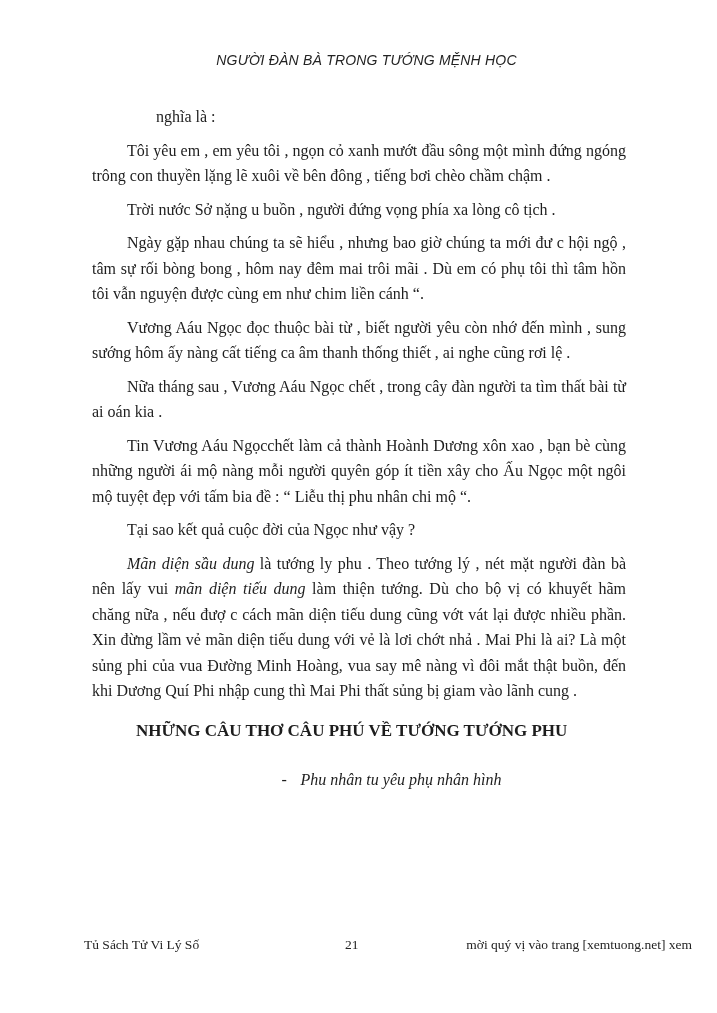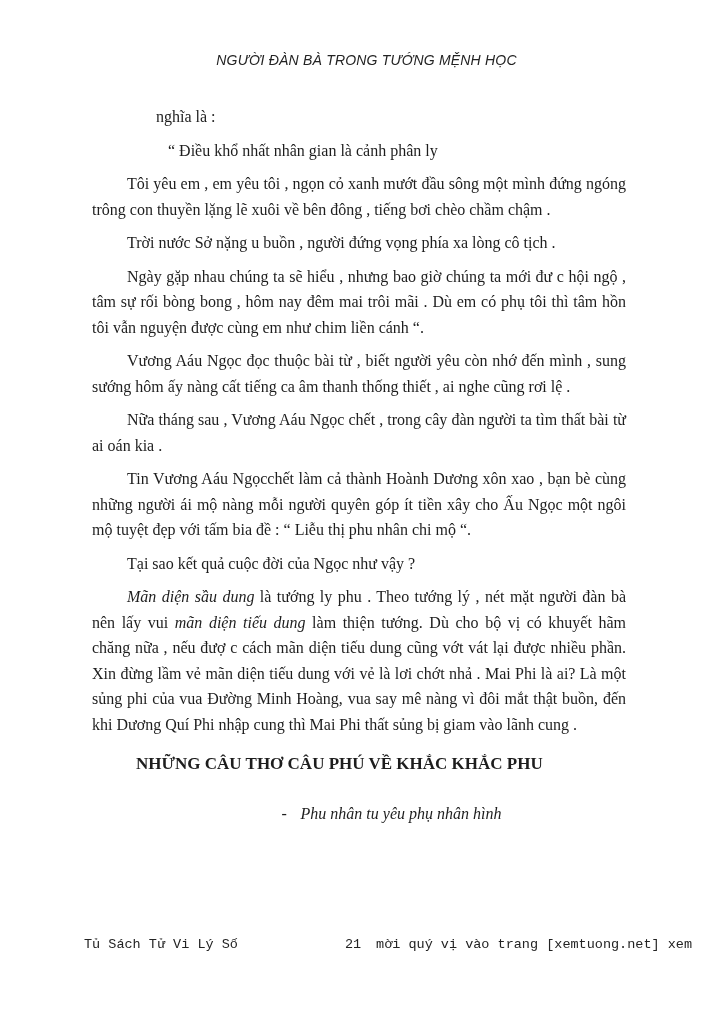--- a/index.html
+++ b/index.html
@@ -43,46 +43,45 @@
   }
   .verse-marker{
     display:inline-block;
     width:33px;
     font-style:italic;
   }
   p.verse em{font-style:italic;}
   em{font-style:italic;}
   .page-footer-item{
     position:absolute;top:937px;
-    font-family:Liberation Mono, monospace;
+    font-family:Liberation Serif, serif;
     font-size:13.5px;
     color:#232323;
     white-space:nowrap;
   }
   .footer-left{left:84px;}
   .footer-page{left:345px;}
   .footer-right{right:25px;}
 </style>
 </head>
 <body>
 
 <div class="page-title">NGƯỜI ĐÀN BÀ TRONG TƯỚNG MỆNH HỌC</div>
 
 <div class="content">
     <p class="line" style="text-indent: 64px;"><span>nghĩa là :</span></p>
-    <p class="line" style="text-indent: 76px;"><span>“ Điều khổ nhất nhân gian là cảnh phân ly</span></p>
     <p class="para"><span>Tôi yêu em , em yêu tôi , ngọn cỏ xanh mướt đầu sông một mình đứng ngóng trông con thuyền lặng lẽ xuôi về bên đông , tiếng bơi chèo chầm chậm .</span></p>
     <p class="para"><span>Trời nước Sở nặng u buồn , người đứng vọng phía xa lòng cô tịch .</span></p>
     <p class="para"><span>Ngày gặp nhau chúng ta sẽ hiểu , nhưng bao giờ chúng ta mới đư c hội ngộ , tâm sự rối bòng bong , hôm nay đêm mai trôi mãi . Dù em có phụ tôi thì tâm hồn tôi vẫn nguyện được cùng em như chim liền cánh “.</span></p>
     <p class="para"><span>Vương Aáu Ngọc đọc thuộc bài từ , biết người yêu còn nhớ đến mình , sung sướng hôm ấy nàng cất tiếng ca âm thanh thống thiết , ai nghe cũng rơi lệ .</span></p>
     <p class="para"><span>Nữa tháng sau , Vương Aáu Ngọc chết , trong cây đàn người ta tìm thất bài từ ai oán kia .</span></p>
     <p class="para"><span>Tin Vương Aáu Ngọcchết làm cả thành Hoành Dương xôn xao , bạn bè cùng những người ái mộ nàng mỗi người quyên góp ít tiền xây cho Ấu Ngọc một ngôi mộ tuyệt đẹp với tấm bia đề : “ Liễu thị phu nhân chi mộ “.</span></p>
     <p class="para"><span>Tại sao kết quả cuộc đời của Ngọc như vậy ?</span></p>
     <p class="para"><em>Mãn diện sầu dung</em><span> là tướng ly phu . Theo tướng lý , nét mặt người đàn bà nên lấy vui </span><em>mãn diện tiếu dung</em><span> làm thiện tướng. Dù cho bộ vị có khuyết hãm chăng nữa , nếu đượ c cách mãn diện tiếu dung cũng vớt vát lại được nhiều phần. Xin đừng lầm vẻ mãn diện tiếu dung với vẻ là lơi chớt nhả . Mai Phi là ai? Là một sủng phi của vua Đường Minh Hoàng, vua say mê nàng vì đôi mắt thật buồn, đến khi Dương Quí Phi nhập cung thì Mai Phi thất sủng bị giam vào lãnh cung .</span></p>
-    <p class="heading"><span>NHỮNG CÂU THƠ CÂU PHÚ VỀ KHẮC KHẮC PHU</span></p>
+    <p class="heading"><span>NHỮNG CÂU THƠ CÂU PHÚ VỀ TƯỚNG TƯỚNG PHU</span></p>
     <p class="verse"><span class="verse-marker">-</span><em>Phu nhân tu yêu phụ nhân hình</em></p>
   </div>
 
 <div class="page-footer-item footer-left">Tủ Sách Tử Vi Lý Số</div>
 
 <div class="page-footer-item footer-page">21</div>
 
 <div class="page-footer-item footer-right">mời quý vị vào trang [xemtuong.net] xem</div>
 
 </body></html>

